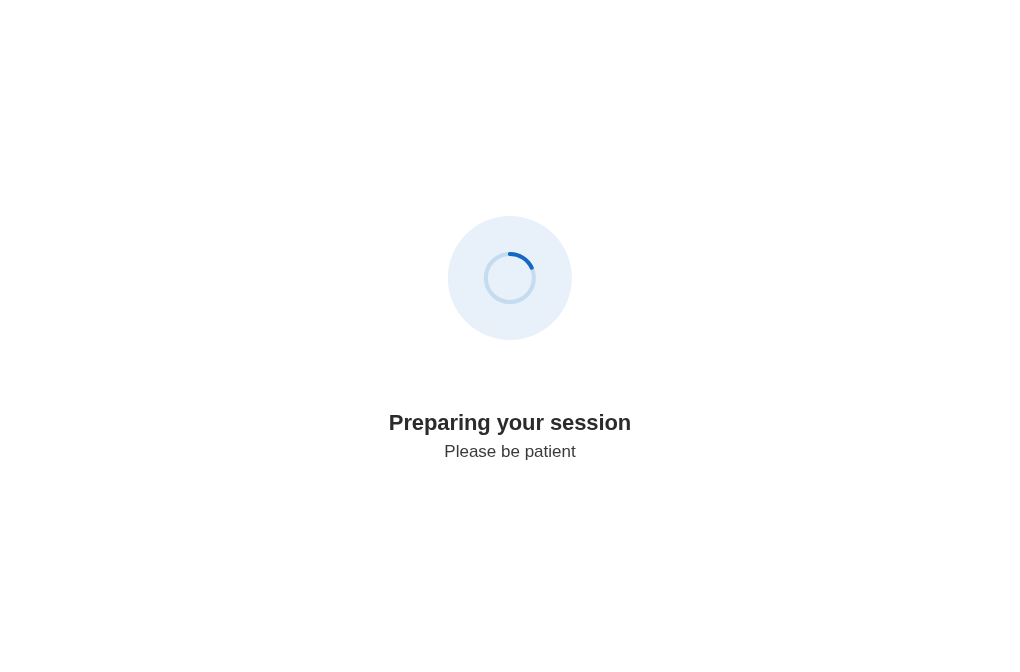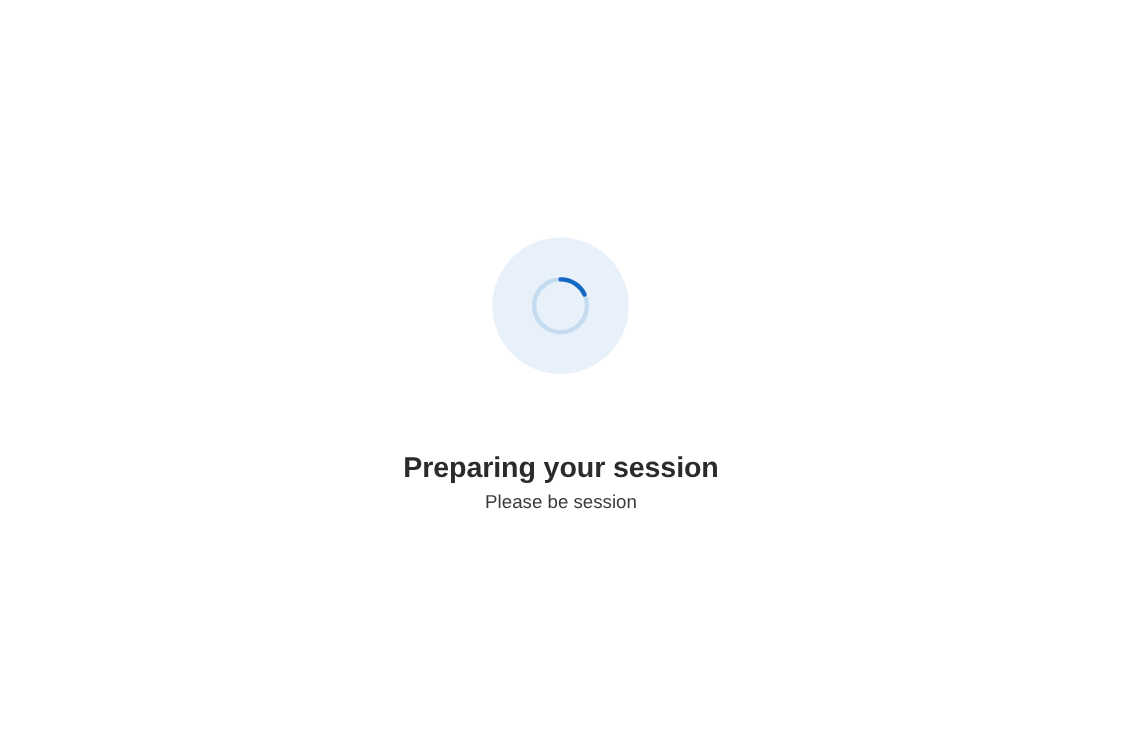--- a/index.html
+++ b/index.html
@@ -54,21 +54,21 @@
       stroke-width: 4;
       stroke-linecap: round;
     }
     
     .text-block {
       margin-top: 70px;
       text-align: center;
     }
     
     .title {
-      font-size: 26px;
+      font-size: 22px;
       font-weight: 600;
       color: #2b2b2b;
       letter-spacing: -0.1px;
     }
     
     .subtitle {
       margin-top: 6px;
       font-size: 17px;
       font-weight: 400;
       color: #3a3a3a;
@@ -79,15 +79,15 @@
 
 <div class="loading-container">
   <div class="spinner-disc">
     <svg class="spinner-svg" viewBox="0 0 56 56">
       <circle class="spinner-track" cx="28" cy="28" r="24"></circle>
       <path class="spinner-arc" d="M 28 4 A 24 24 0 0 1 49.8 17.7"></path>
     </svg>
   </div>
   <div class="text-block">
     <div class="title">Preparing your session</div>
-    <div class="subtitle">Please be session</div>
+    <div class="subtitle">Please be patient</div>
   </div>
 </div>
 
 </body></html>

